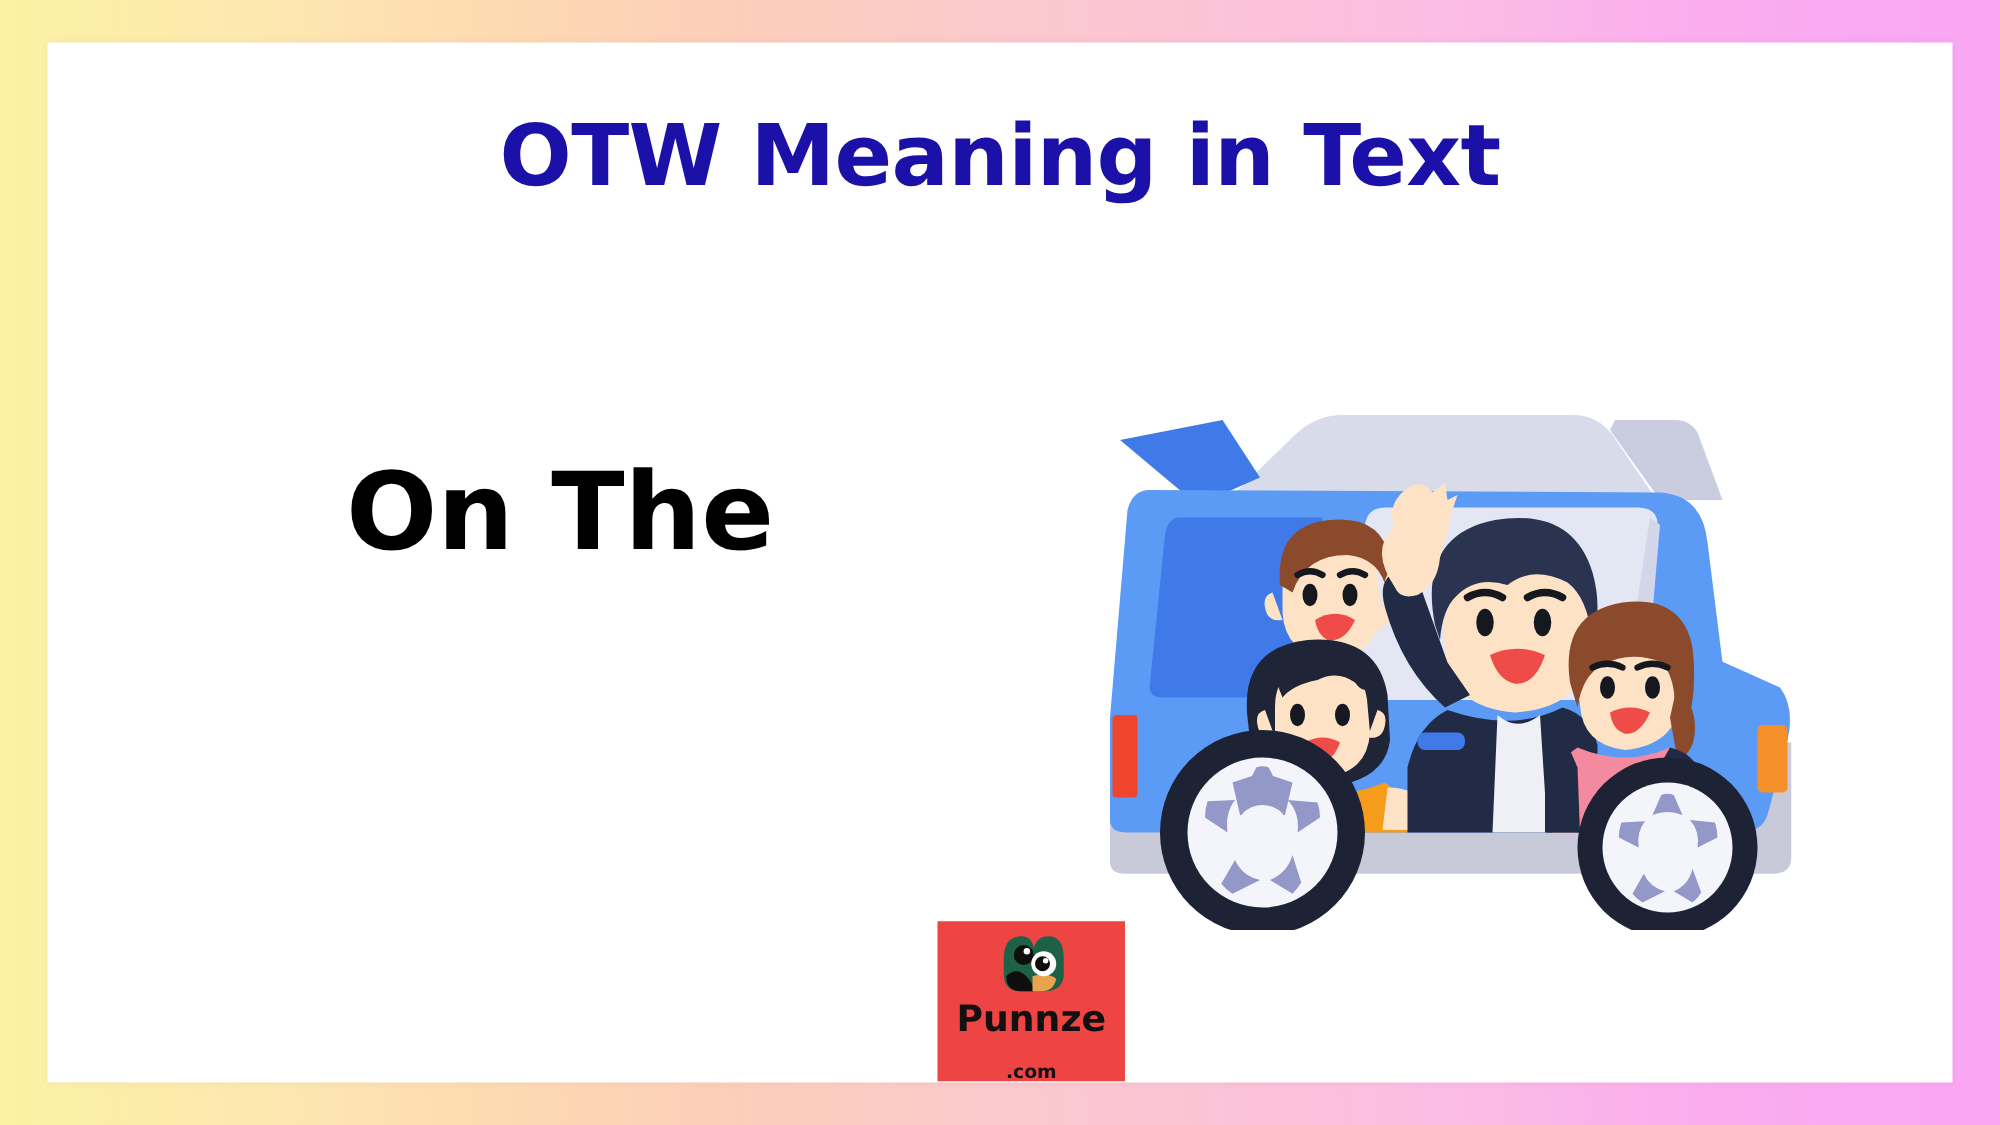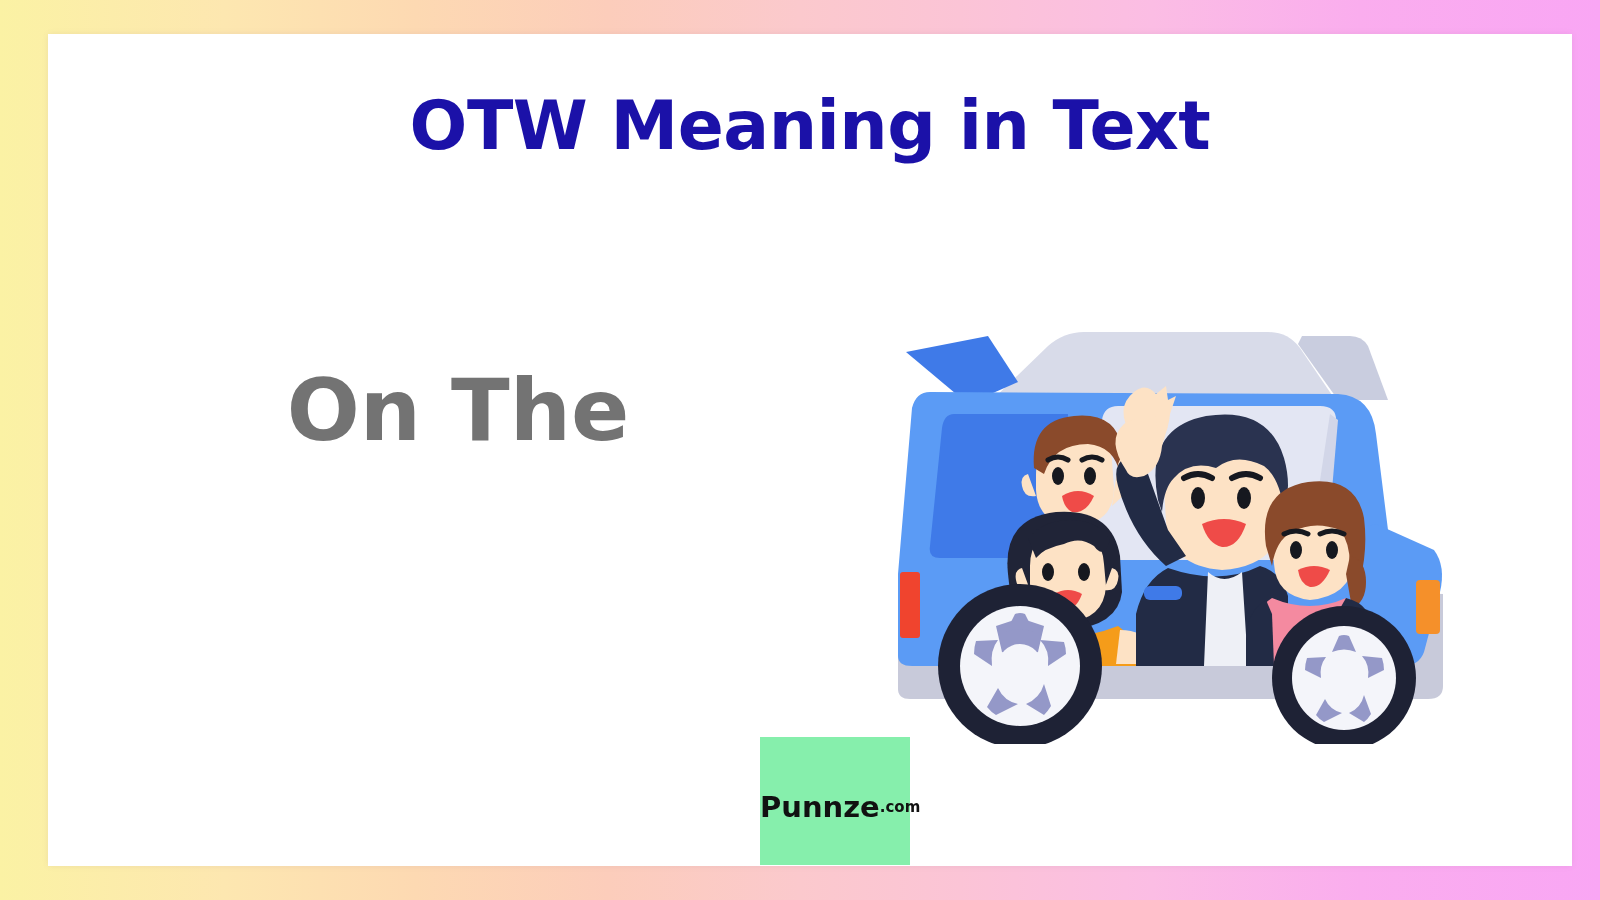--- a/index.html
+++ b/index.html
@@ -23,21 +23,21 @@
         #fbc9cd 50%,
         #fbc4d6 60%,
         #fbbde4 72%,
         #faadee 85%,
         #f9a6f4 100%);
     overflow: hidden;
   }
 
   #card {
     position: absolute;
-    left: 48px;
+    left: 38px;
     top: 34px;
     width: 1524px;
     height: 832px;
     background: #ffffff;
     box-shadow: 0 0 6px rgba(120,90,120,0.10);
   }
 
   #title {
     position: absolute;
     left: 0;
@@ -51,21 +51,21 @@
     font-family: "DejaVu Sans", sans-serif;
     white-space: nowrap;
   }
 
   #phrase {
     position: absolute;
     left: 170px;
     top: 320px;
     width: 480px;
     text-align: center;
-    color: #737373;
+    color: #000000;
     font-size: 86px;
     font-weight: 700;
     line-height: 1.32;
     font-family: "DejaVu Sans", sans-serif;
   }
   #phrase .ln { display: block; }
 
   #illustration {
     position: absolute;
     left: 820px;
@@ -74,40 +74,40 @@
     height: 470px;
   }
   #illustration svg { display: block; width: 100%; height: 100%; }
 
   #logo {
     position: absolute;
     left: 712px;
     top: 703px;
     width: 150px;
     height: 128px;
-    background: #86efac;
+    background: #ef4444;
     display: flex;
-    flex-direction: row;
+    flex-direction: column;
     align-items: center;
     justify-content: flex-start;
     padding-top: 8px;
     box-sizing: border-box;
   }
   #logo .mark { width: 64px; height: 52px; }
   #logo .mark svg { display: block; width: 100%; height: 100%; }
   #logo .brand {
     margin-top: 4px;
     font-size: 29px;
     font-weight: 700;
     color: #111111;
     line-height: 1;
     font-family: "DejaVu Sans", sans-serif;
   }
   #logo .tld {
-    margin-top: 5px;
+    margin-top: 20px;
     font-size: 15px;
     font-weight: 700;
     color: #111111;
     line-height: 1;
     font-family: "DejaVu Sans", sans-serif;
   }
 </style>
 </head>
 <body>
 

